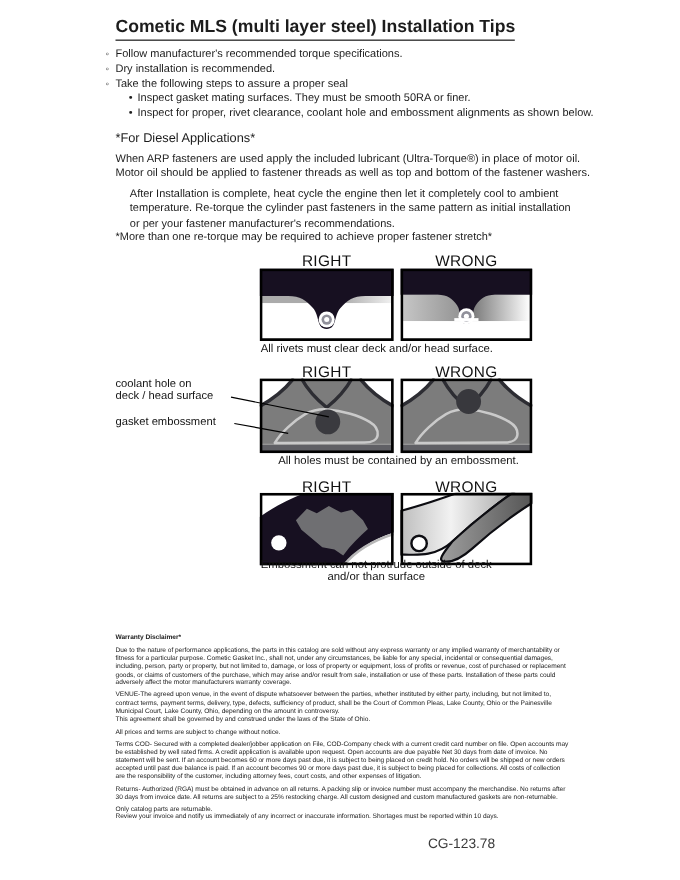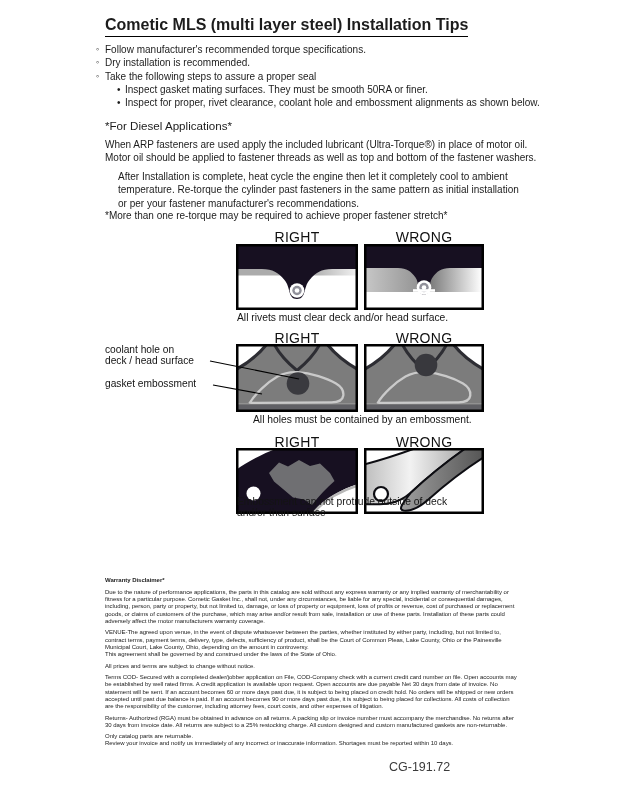--- a/index.html
+++ b/index.html
@@ -198,32 +198,32 @@
         </linearGradient>
       </defs>
       <rect x="0" y="0" width="120" height="66" fill="#ffffff"></rect>
       <path d="M0,16.5 C19,11.5 37,5.5 52,0 L102,0 C83,13.5 63,29.5 47,44.5 C31.5,58.5 15,56.5 0,56 Z" fill="url(#w3l)" stroke="#0d0d12" stroke-width="2"></path>
       <path d="M102,0 H120 V9 C99,22.5 80.5,37 65,51 C55.5,59.5 47,63.5 39.5,62.5 C34,61.5 38,56 47,44.5 C63,29.5 83,13.5 102,0 Z" fill="url(#w3d)" stroke="#0d0d12" stroke-width="2"></path>
       <circle cx="17" cy="46" r="7" fill="#ffffff" stroke="#0d0d12" stroke-width="2.2"></circle>
       <rect x="1.25" y="1.25" width="117.5" height="63.5" fill="none" stroke="#000" stroke-width="2.5"></rect>
     </svg>
   </div>
 
-  <div class="caption" style="left:237px;top:496px;line-height:11.2px;">
+  <div class="caption" style="left:237px;top:508px;line-height:11.2px;text-align:center;">
     <div>Embossment can not protrude outside of deck</div>
     <div>and/or than surface</div>
   </div>
 
   <div class="disc">
     <div class="hd">Warranty Disclaimer*</div>
     <div class="p tight">Due to the nature of performance applications, the parts in this catalog are sold without any express warranty or any implied warranty of merchantability or fitness for a particular purpose.  Cometic Gasket Inc., shall not, under any circumstances, be liable for any special, incidental or consequential damages, including, person, party or property, but not limited to, damage, or loss of property or equipment, loss of profits or revenue, cost of purchased or replacement goods, or claims of customers of the purchase, which may arise and/or result from sale, installation or use of these parts.  Installation of these parts could adversely affect the motor manufacturers warranty coverage.</div>
     <div class="p">VENUE-The agreed upon venue, in the event of dispute whatsoever between the parties, whether instituted by either party, including, but not limited to, contract terms, payment terms, delivery, type, defects, sufficiency of product, shall be the Court of Common Pleas, Lake County, Ohio or the Painesville Municipal Court, Lake County, Ohio, depending on the amount in controversy.</div>
     <div class="p tight">This agreement shall be governed by and construed under the laws of the State of Ohio.</div>
     <div class="p">All prices and terms are subject to change without notice.</div>
     <div class="p">Terms COD- Secured with a completed dealer/jobber application on File, COD-Company check with a current credit card number on file.  Open accounts may be established by well rated firms.  A credit application is available upon request.  Open accounts are due payable Net 30 days from date of invoice.  No statement will be sent.  If an account becomes 60 or more days past due, it is subject to being placed on credit hold.  No orders will be shipped or new orders accepted until past due balance is paid.  If an account becomes 90 or more days past due, it is subject to being placed for collections.  All costs of collection are the responsibility of the customer, including attorney fees, court costs, and other expenses of litigation.</div>
     <div class="p">Returns- Authorized (RGA) must be obtained in advance on all returns.  A packing slip or invoice number must accompany the merchandise.  No returns after 30 days from invoice date.  All returns are subject to a 25% restocking charge.  All custom designed and custom manufactured gaskets are non-returnable.</div>
     <div class="p">Only catalog parts are returnable.</div>
     <div class="p tight">Review your invoice and notify us immediately of any incorrect or inaccurate information.  Shortages must be reported within 10 days.</div>
   </div>
 
-  <div class="pagenum">CG-191.72</div>
+  <div class="pagenum">CG-123.78</div>
 
 </div>
 
 </body></html>

